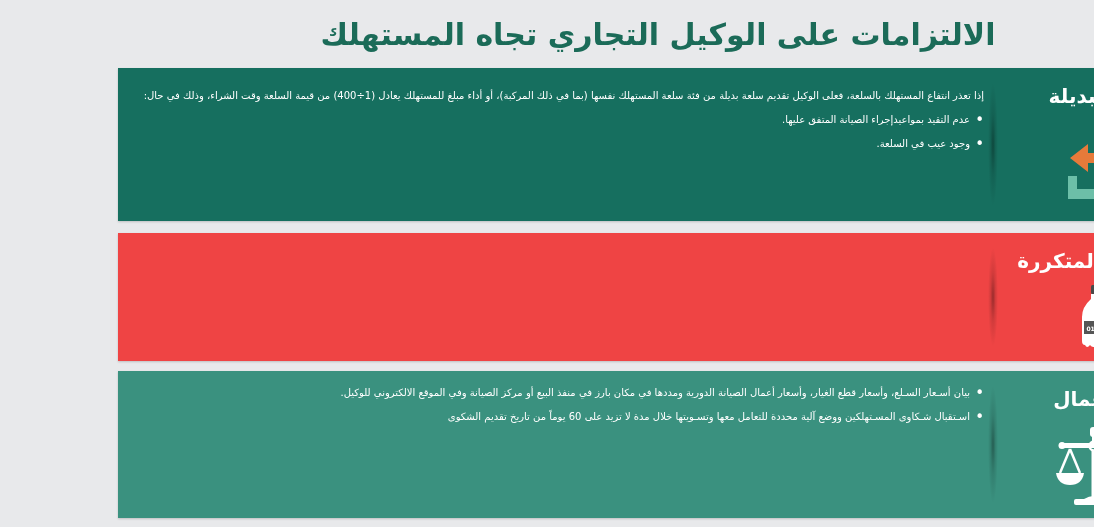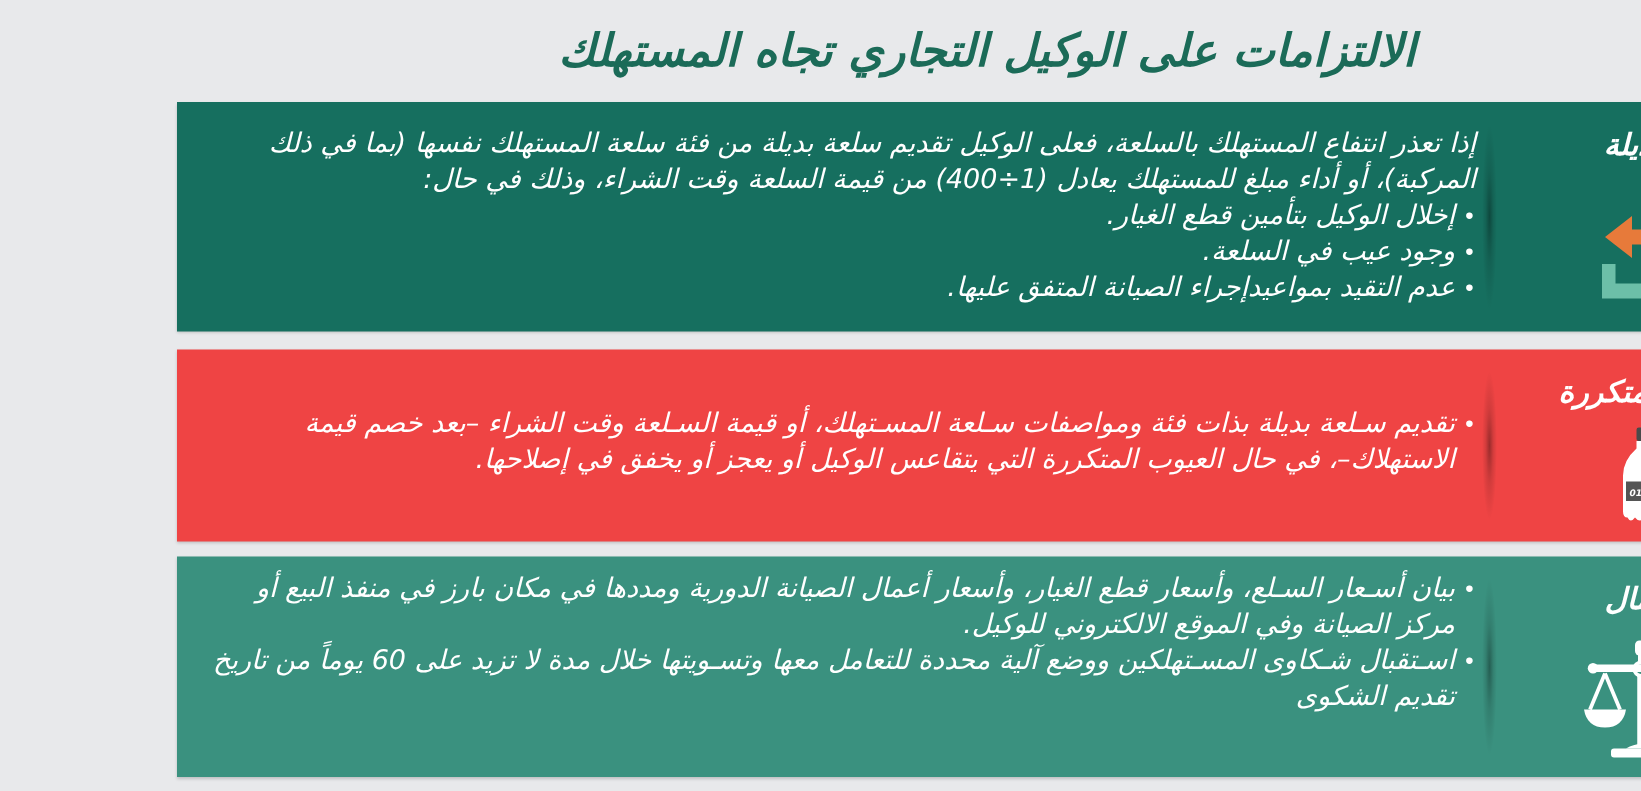--- a/index.html
+++ b/index.html
@@ -1,21 +1,21 @@
 <!DOCTYPE html>
 <html lang="ar" dir="rtl"><head>
   <meta charset="utf-8">
   <style>
     * { box-sizing: border-box; margin: 0; padding: 0; }
     html, body {
       width: 1094px; height: 527px; overflow: hidden;
       background: #e8e9eb;
       font-family: "DejaVu Sans", "Liberation Sans", sans-serif;
     }
-    .page { position: relative; width: 983px; height: 527px; font-style: italic; }
+    .page { position: relative; width: 983px; height: 527px; }
 
     .title {
       position: absolute; top: 12px; left: 0; width: 1094px;
       text-align: center;
       font-size: 30px; font-weight: bold;
       color: #1b6b58;
       letter-spacing: 0;
       line-height: 46px;
     }
 
@@ -39,21 +39,21 @@
     .icon-wrap { position: absolute; }
 
     .divider {
       position: absolute; top: 14px; bottom: 14px; right: 196px; width: 10px;
       background: radial-gradient(ellipse at center, rgba(0,0,0,0.35) 0%, rgba(0,0,0,0.12) 35%, rgba(0,0,0,0) 70%);
     }
 
     .body-text {
       position: absolute; right: 210px; left: 14px;
       color: #ffffff;
-      font-size: 18px;
+      font-size: 10px;
       line-height: 24px;
       text-align: right;
     }
     .body-text p { margin: 0; }
     .body-text ul { list-style: none; }
     .body-text li { position: relative; padding-right: 14px; }
     .body-text li::before {
       content: "\2022"; position: absolute; right: 0; top: 0;
       font-size: 15px;
     }
@@ -77,45 +77,39 @@
           <polygon points="2,14 20,0 20,9 60,9 60,32 52,32 52,19 20,19 20,28" fill="#e77a3a"></polygon>
 
           <polygon points="0,32 9,32 9,45 44,45 44,36 62,50 44,64 44,55 0,55" fill="#6cbfa8"></polygon>
         </svg>
       </div>
     </div>
     <div class="divider"></div>
     <div class="body-text">
       <p>إذا تعذر انتفاع المستهلك بالسلعة، فعلى الوكيل تقديم سلعة بديلة من فئة سلعة المستهلك نفسها (بما في ذلك المركبة)، أو أداء مبلغ للمستهلك يعادل (1÷400) من قيمة السلعة وقت الشراء، وذلك في حال:</p>
       <ul>
-        <li>إخلال الوكيل بتأمين قطع الغيار.</li>
+        <li>عدم التقيد بمواعيدإجراء الصيانة المتفق عليها.</li>
         <li>وجود عيب في السلعة.</li>
-        <li>عدم التقيد بمواعيدإجراء الصيانة المتفق عليها.</li>
       </ul>
     </div>
   </section>
 
   <section class="panel p2" style="background:#ef4444;">
     <div class="side">
       <div class="side-title">العيوب المتكررة</div>
       <div class="icon-wrap" style="right:80px; top:50px; width:34px; height:70px;">
         <svg width="34" height="70" viewBox="0 0 34 70">
           <rect x="11" y="2" width="13" height="9" rx="1.5" fill="#4a4a4a"></rect>
           <path d="M11,11 L24,11 L24,16 Q32,24 32,34 L32,58 Q32,62 29,62 Q27,66 24,62 Q21,66 17,62 Q13,66 10,62 Q7,66 5,62 Q2,62 2,58 L2,34 Q2,24 11,16 Z" fill="#ffffff"></path>
           <rect x="4" y="38" width="24" height="13" fill="#555555"></rect>
           <text x="16" y="47.5" font-size="6" fill="#ffffff" text-anchor="middle" font-family="DejaVu Sans, sans-serif" font-weight="bold" direction="ltr">01-01</text>
         </svg>
       </div>
     </div>
     <div class="divider"></div>
-    <div class="body-text">
-      <ul>
-        <li>تقديم سـلعة بديلة بذات فئة ومواصفات سـلعة المسـتهلك، أو قيمة السـلعة وقت الشراء –بعد خصم قيمة الاستهلاك–، في حال العيوب المتكررة التي يتقاعس الوكيل أو يعجز أو يخفق في إصلاحها.</li>
-      </ul>
-    </div>
   </section>
 
   <section class="panel p3" style="background:#3a917f;">
     <div class="side">
       <div class="side-title">أحكام أعمال</div>
       <div class="icon-wrap" style="right:62px; top:54px; width:76px; height:84px;">
         <svg width="76" height="84" viewBox="0 0 76 84">
           <g fill="#ffffff" stroke="#ffffff">
             <rect x="34" y="2" width="8" height="10" rx="3" stroke="none"></rect>
             <rect x="36" y="10" width="4" height="8" stroke="none"></rect>

